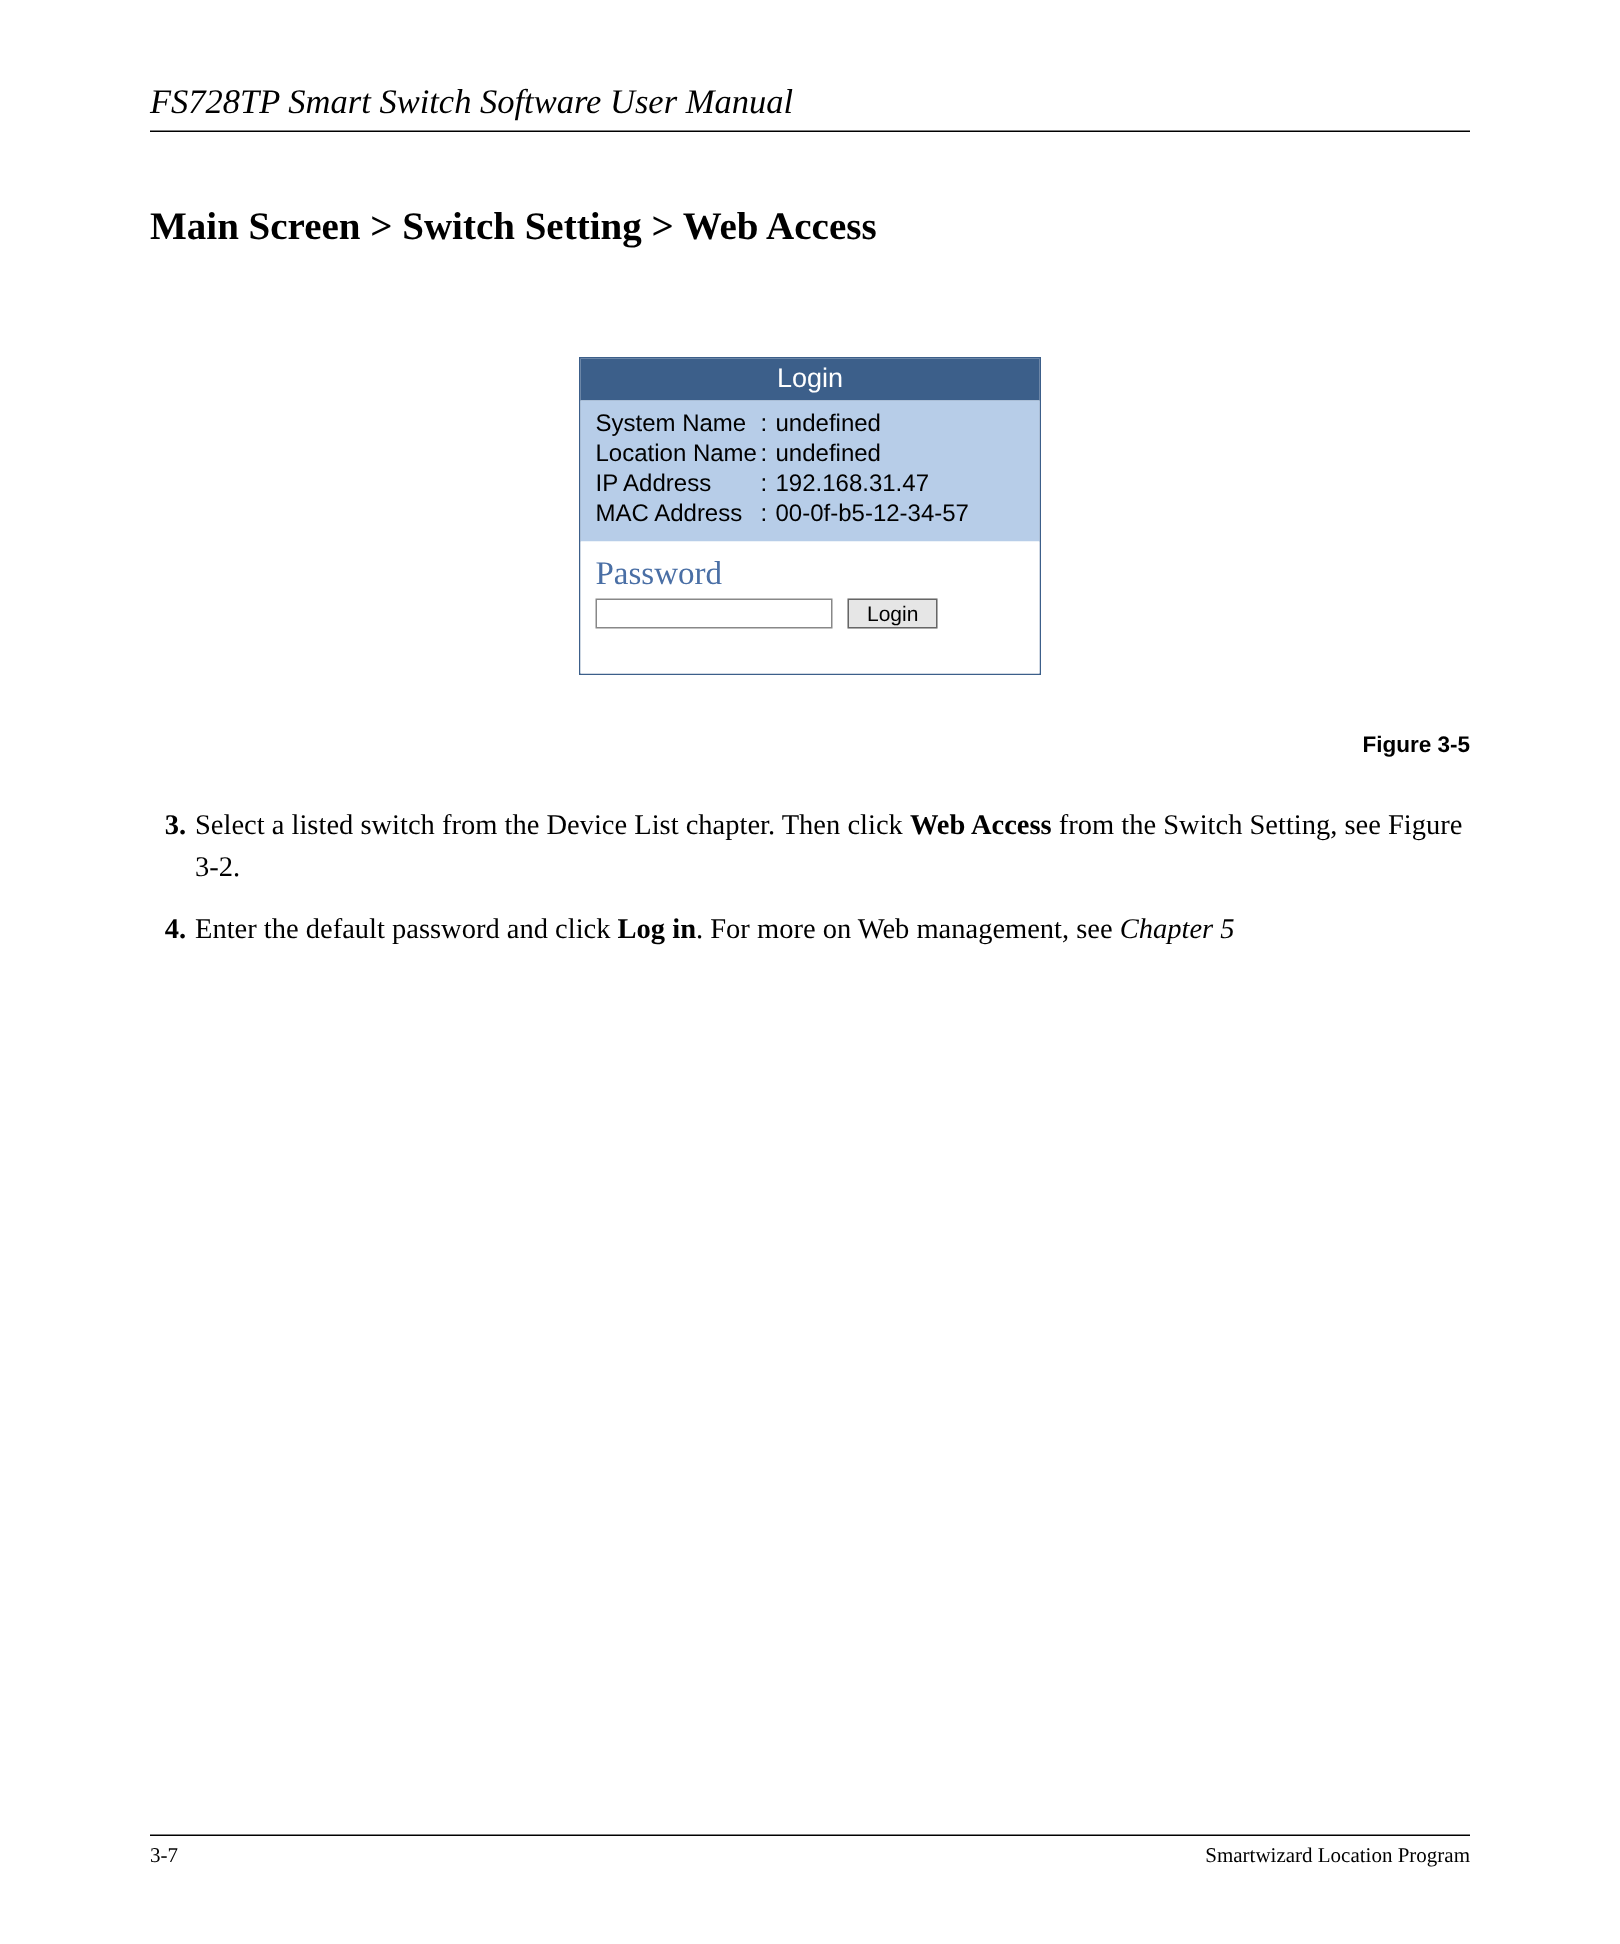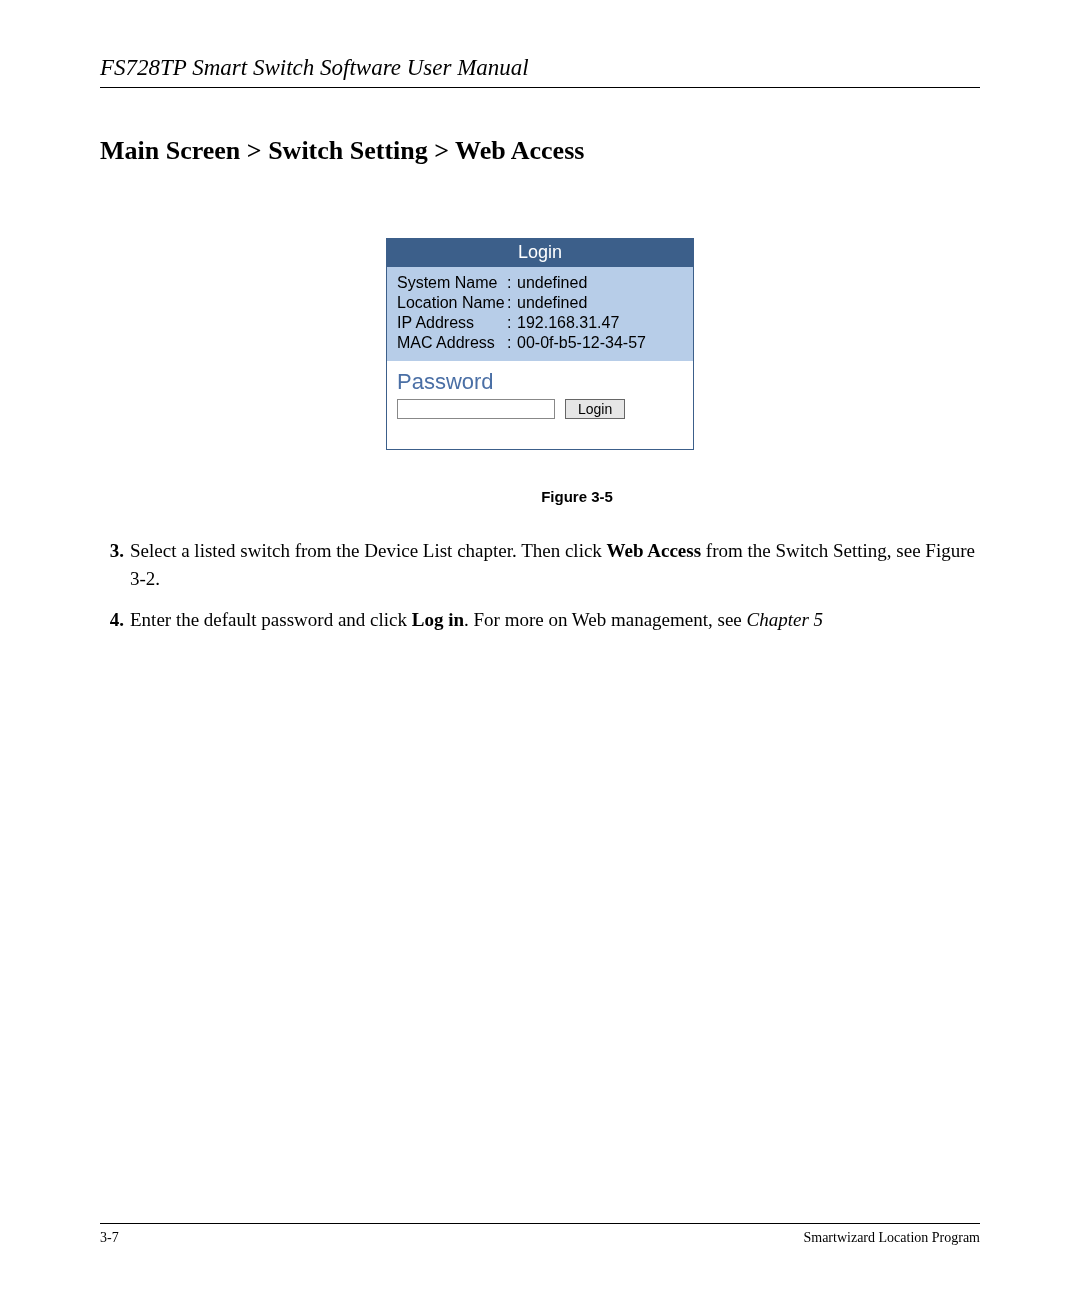--- a/index.html
+++ b/index.html
@@ -53,21 +53,21 @@
     .info-label { width: 110px; white-space: pre; }
     .info-colon { width: 10px; }
     .info-value { flex: 1; }
     .login-form {
       background: #fff;
       padding: 8px 10px 30px 10px;
     }
     .pw-label {
       color: #4a6fa5;
       font-size: 22px;
-      font-family: Liberation Sans, sans-serif;
+      font-family: Liberation Serif, serif;
       margin-bottom: 4px;
       display: block;
     }
     .pw-row { display: flex; gap: 10px; align-items: center; }
     .pw-input {
       width: 158px;
       height: 20px;
       border: 1px solid #888;
       background: #fff;
       font-size: 13px;
@@ -78,21 +78,21 @@
       background: #e6e6e6;
       font-size: 14px;
       padding: 1px 12px;
       font-family: Arial, Helvetica, sans-serif;
       cursor: pointer;
     }
     .figure-caption {
       font-family: Arial, Helvetica, sans-serif;
       font-weight: bold;
       font-size: 15px;
-      text-align: center;
+      text-align: right;
       margin-left: 74px;
       margin-top: 38px;
     }
     .steps {
       margin-top: 32px;
       font-size: 19px;
       line-height: 1.45;
     }
     .step {
       display: flex;

